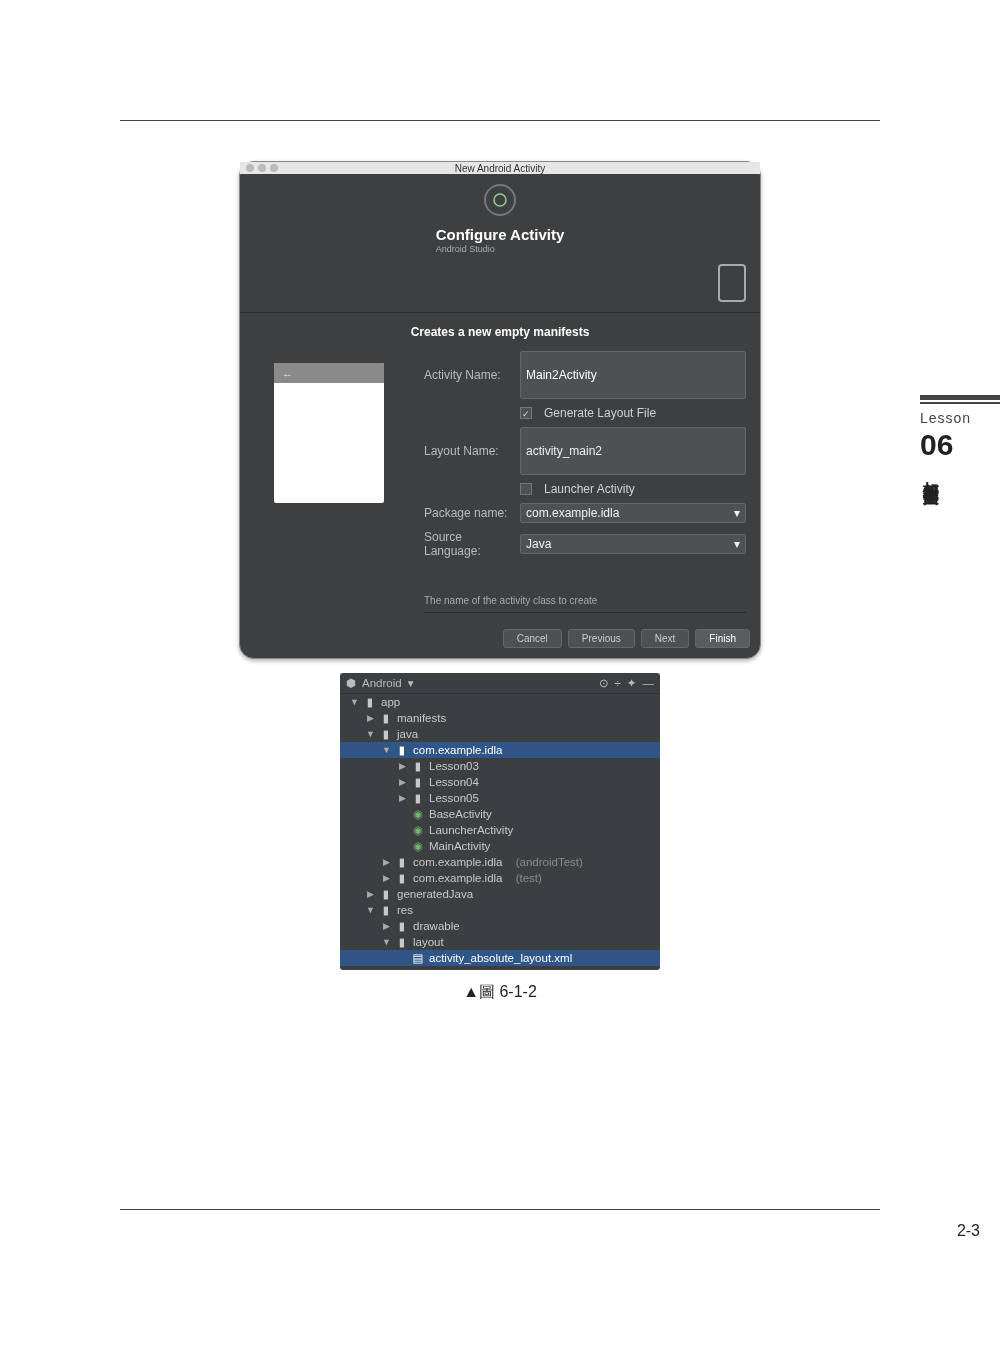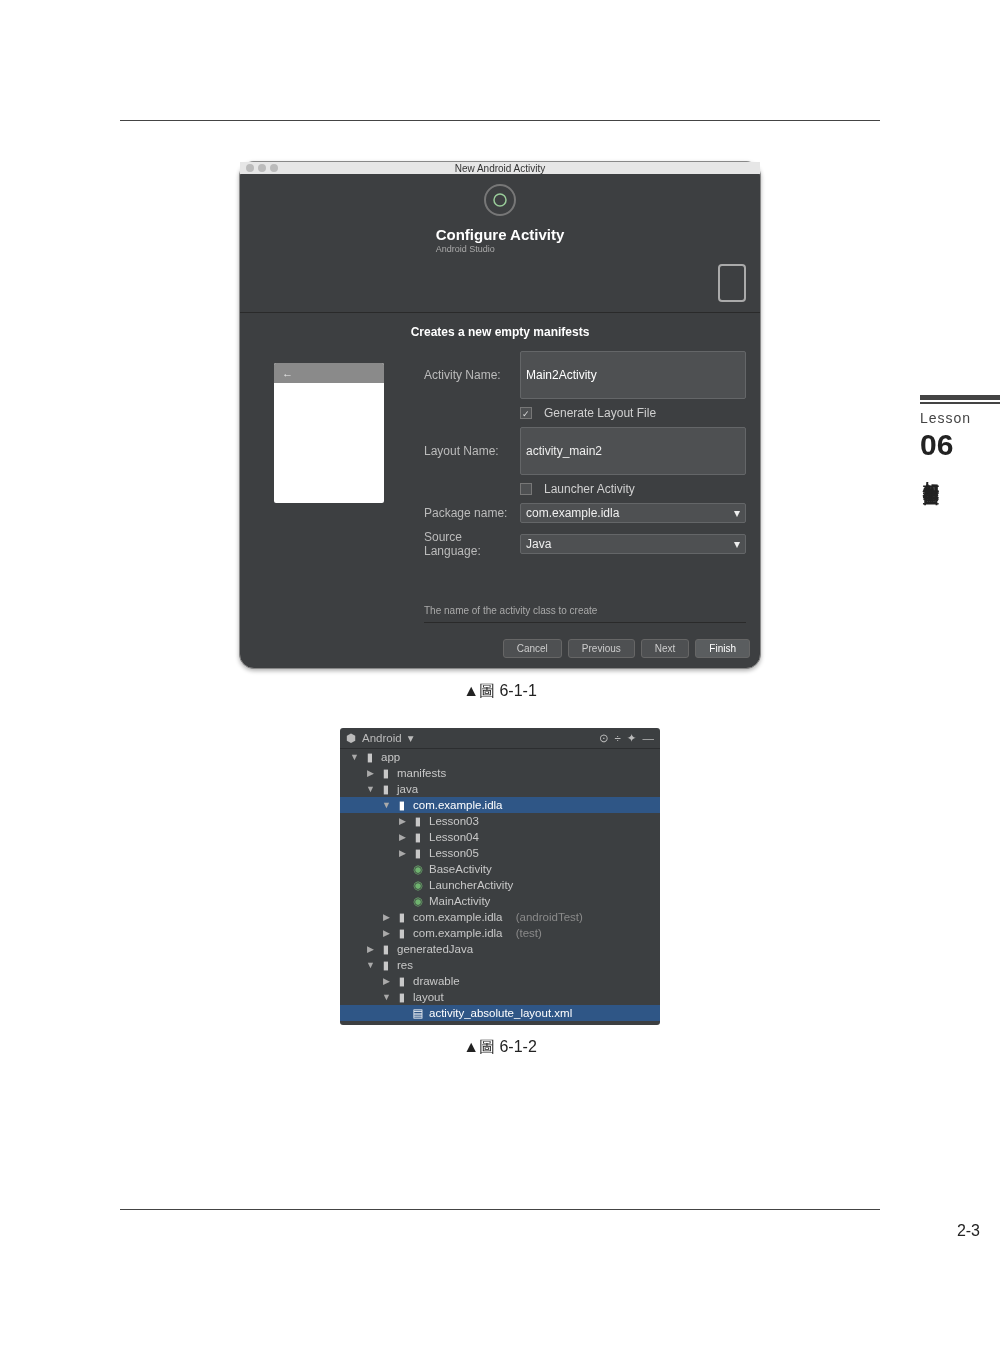--- a/index.html
+++ b/index.html
@@ -89,21 +89,21 @@
     flex:1;background:#4e5052;border:1px solid #646668;padding:16px 5px;color:#eee;
     border-radius:2px;
   }
   .dlg .row .chk{display:flex;align-items:center;gap:12px;flex:1}
   .dlg .row .chk .box{width:10px;height:10px;background:#4e5052;border:1px solid #777}
   .dlg .row .chk .box.on::after{content:"✓";font-size:9px;color:#ddd;position:relative;top:-2px;left:1px}
   .dlg .row .sel{
     flex:1;background:#4e5052;border:1px solid #646668;padding:2px 5px;color:#eee;
     display:flex;justify-content:space-between;border-radius:2px;
   }
-  .dlg .hint{margin-left:170px;margin-top:47px;color:#aaa;font-size:10px;padding-bottom:6px;border-bottom:1px solid #2a2a2a}
+  .dlg .hint{margin-left:170px;margin-top:37px;color:#aaa;font-size:10px;padding-bottom:6px;border-bottom:1px solid #2a2a2a}
   .dlg .footer{
     display:flex;justify-content:flex-end;gap:6px;padding:10px 10px;
   }
   .dlg .footer button{
     font-size:10px;padding:3px 13px;border-radius:3px;border:1px solid #666;
     background:#4e5052;color:#ccc;
   }
   .dlg .footer button.primary{background:#5a5d5f;color:#fff}
   .caption{
     text-align:center;font-size:16px;margin:12px 0 26px 0;
@@ -223,21 +223,20 @@
       <div class="hint">The name of the activity class to create</div>
     </div>
     <div class="footer">
       <button>Cancel</button>
       <button>Previous</button>
       <button>Next</button>
       <button class="primary">Finish</button>
     </div>
   </div>
 
-  <div class="caption">▲圖 6-1-1</div>
 
 
   <div class="tree">
     <div class="thdr">
       <span>⬢</span>
       <span>Android</span>
       <span>▾</span>
       <span class="sep"></span>
       <span>⊙</span>
       <span>÷</span>

